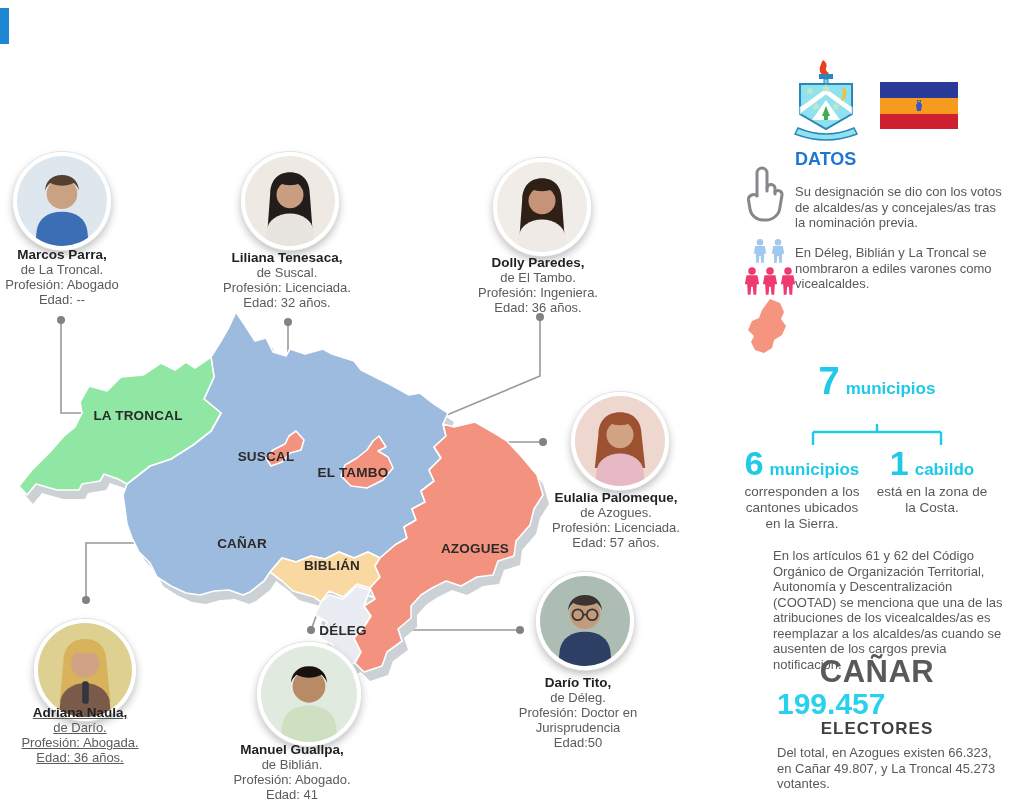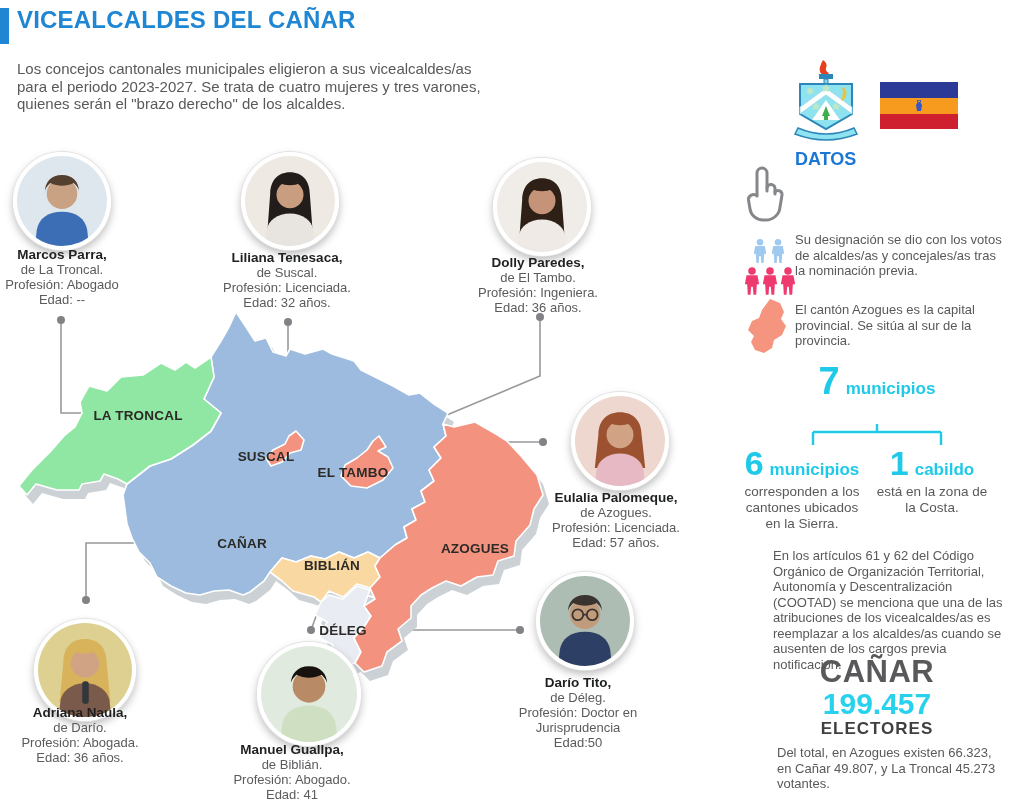--- a/index.html
+++ b/index.html
@@ -30,33 +30,31 @@
 
   
   .datos-h{font-size:18px;font-weight:800;color:#1c77d4;}
   .para{font-size:13px;line-height:15.5px;color:#58595b;}
   .stat-num-big{font-size:38px;font-weight:800;color:#1fc9e8;line-height:1;}
   .stat-num{font-size:34px;font-weight:800;color:#1fc9e8;line-height:1;}
   .stat-unit{font-size:17px;font-weight:800;color:#1fc9e8;}
   .stat-cap{font-size:13.5px;line-height:16px;color:#58595b;text-align:center;}
   .baseline{display:flex;align-items:baseline;justify-content:center;gap:6px;}
   .canar-big{font-size:31px;font-weight:800;color:#59595c;letter-spacing:.5px;text-align:center;line-height:1;}
-  .electores-num{font-size:30px;font-weight:800;color:#29d2ec;text-align:center;line-height:1.05;}
+  .electores-num{font-size:30px;font-weight:800;color:#29d2ec;line-height:1.05;}
   .electores-lbl{font-size:17px;font-weight:800;color:#404040;letter-spacing:1px;text-align:center;}
 
   .map-label{font-weight:700;fill:#2b2a27;font-size:13.5px;letter-spacing:.2px;}
 </style>
 </head>
 <body>
 
 <div class="stage">
 
   <div class="abs title-bar" style="left:0;top:8px;"></div>
-  <div class="abs page-title">VICEALCALDES DEL CAÑAR</div>
-  <div class="abs intro">Los concejos cantonales municipales eligieron a sus vicealcaldes/as para el periodo 2023-2027. Se trata de cuatro mujeres y tres varones, quienes serán el "brazo derecho" de los alcaldes.</div>
 
   <div class="abs" style="left:790px;top:58px;width:72px;height:84px;">
     <svg viewBox="0 0 72 84" width="72" height="84">
       <path d="M33,2 q5,3 3,8 q-1,3 3,5 l-3,3 h-2 q-6,-4 -4,-9 q1,-4 3,-7z" fill="#e8401f"></path>
       <rect x="29" y="16" width="14" height="5" fill="#2c86b8"></rect>
       <path d="M34,21 h4 v6 h-4 z" fill="#7fd7e8" stroke="#2c86b8" stroke-width="1"></path>
       <path d="M10,26 H62 V56 L36,71 L10,56 Z" fill="#8fe2ef" stroke="#2c86b8" stroke-width="2"></path>
       <path d="M10,49 L36,30 L62,49 L62,56 L36,37 L10,56 Z" fill="#ffffff" stroke="#9adbe8" stroke-width="1"></path>
       <path d="M22,62 L36,42 L50,62 Z" fill="#ffffff"></path>
       <path d="M32,58 L36,48 L40,58 Z M34,58 h4 v4 h-4 z" fill="#3fae4f"></path>
@@ -226,21 +224,21 @@
     <div>de Azogues.</div>
     <div>Profesión: Licenciada.</div>
     <div>Edad: 57 años.</div>
   </div>
   <div class="abs cap" style="left:503px;top:675px;width:150px;">
     <div class="nm">Darío Tito,</div>
     <div>de Déleg.</div>
     <div>Profesión: Doctor en Jurisprudencia</div>
     <div>Edad:50</div>
   </div>
-  <div class="abs cap" style="left:5px;top:705px;width:150px;">
+  <div class="abs cap" style="left:5px;top:705px;width:150px;text-decoration:underline;">
     <div class="nm">Adriana Naula,</div>
     <div>de Darío.</div>
     <div>Profesión: Abogada.</div>
     <div>Edad: 36 años.</div>
   </div>
   <div class="abs cap" style="left:217px;top:742px;width:150px;">
     <div class="nm">Manuel Guallpa,</div>
     <div>de Biblián.</div>
     <div>Profesión: Abogado.</div>
     <div>Edad: 41</div>
@@ -249,48 +247,48 @@
   <div class="abs" style="left:740px;top:163px;width:48px;height:64px;">
     <svg viewBox="0 0 48 64" width="48" height="64">
       <g fill="none" stroke="#85878a" stroke-width="3" stroke-linecap="round" stroke-linejoin="round">
         <path d="M17,32 V10 a5,5 0 0 1 10,0 v18"></path>
         <path d="M27,25 a4,4 0 0 1 8,1 v5"></path>
         <path d="M35,29 a4,4 0 0 1 7,3 l-2,12 a14,14 0 0 1 -14,13 h-3 a13,13 0 0 1 -13,-11 l-1.5,-9 a5,5 0 0 1 8.5,-4"></path>
       </g>
     </svg>
   </div>
   <div class="abs datos-h" style="left:795px;top:149px;">DATOS</div>
-  <div class="abs para" style="left:795px;top:184px;width:214px;margin-top:48px;">Su designación se dio con los votos de alcaldes/as y concejales/as tras la nominación previa.</div>
+  <div class="abs para" style="left:795px;top:184px;width:214px;">Su designación se dio con los votos de alcaldes/as y concejales/as tras la nominación previa.</div>
 
   <div class="abs" style="left:742px;top:236px;width:56px;height:60px;">
     <svg viewBox="0 0 56 60" width="56" height="60">
       <defs>
         <g id="person">
           <circle cx="0" cy="-9.5" r="3.6"></circle>
           <path d="M-5.2,-5.5 h10.4 l1.6,8.5 h-2.2 l-0.6,10 h-2.6 l-0.6,-7.5 h-1.6 l-0.6,7.5 h-2.6 l-0.6,-10 h-2.2 z"></path>
         </g>
       </defs>
       <g fill="#a0c9f0">
         <use href="#person" transform="translate(18,15) scale(0.92)"></use>
         <use href="#person" transform="translate(36,15) scale(0.92)"></use>
       </g>
       <g fill="#ee3a6e">
         <use href="#person" transform="translate(10,45) scale(1.05)"></use>
         <use href="#person" transform="translate(28,45) scale(1.05)"></use>
         <use href="#person" transform="translate(46,45) scale(1.05)"></use>
       </g>
     </svg>
   </div>
+  <div class="abs para" style="left:795px;top:245px;width:220px;">En Déleg, Biblián y La Troncal se nombraron a ediles varones como vicealcaldes.</div>
 
   <div class="abs" style="left:736px;top:297px;width:56px;height:64px;">
     <svg viewBox="0 0 56 64" width="56" height="64">
       <path d="M34,2 l10,4 4,9 -3,7 5,7 -4,9 -8,5 -2,8 -8,5 -9,-3 -4,-8 3,-6 -6,-6 4,-9 7,-3 3,-8 z" fill="#f6957f"></path>
     </svg>
   </div>
-  <div class="abs para" style="left:795px;top:302px;width:214px;">El cantón Azogues es la capital provincial. Se sitúa al sur de la provincia.</div>
 
   <div class="abs baseline" style="left:797px;top:362px;width:160px;">
     <span class="stat-num-big">7</span>
     <span class="stat-unit">municipios</span>
   </div>
 
   <svg class="abs" style="left:806px;top:424px;" width="142" height="22" viewBox="0 0 142 22">
     <path d="M71,0 V8 M7,8 H135 M7,8 V21 M135,8 V21" fill="none" stroke="#1fc9e8" stroke-width="2.4"></path>
   </svg>
 

